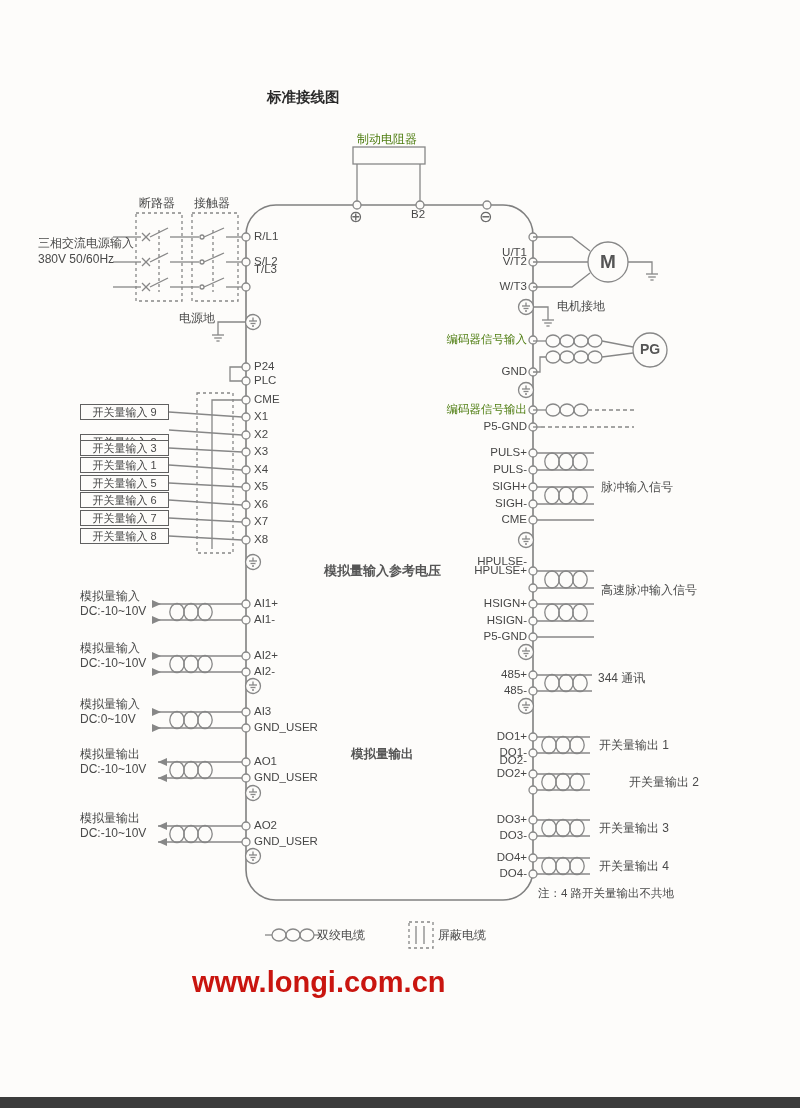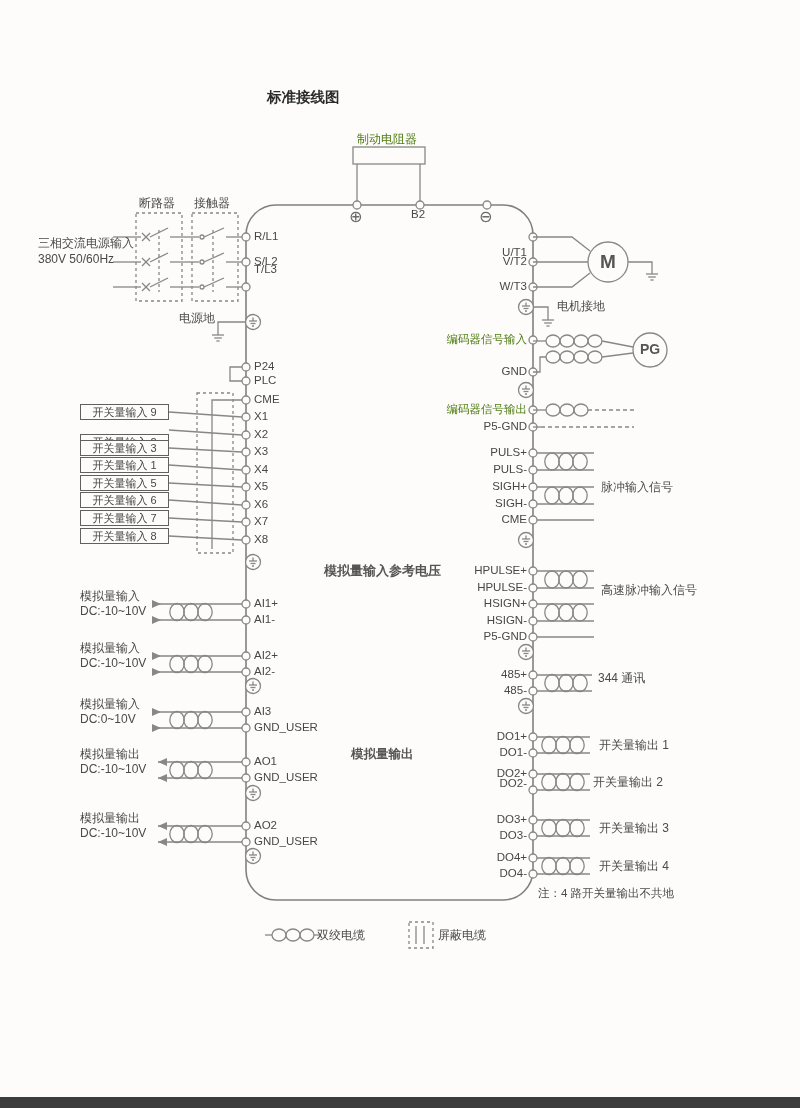--- a/index.html
+++ b/index.html
@@ -387,41 +387,42 @@
   <div class="term lt" style="top:835px">GND_USER</div>
 
   <div class="term rt" style="top:446px">PULS+</div>
   <div class="term rt" style="top:463px">PULS-</div>
   <div class="term rt" style="top:480px">SIGH+</div>
   <div class="term rt" style="top:497px">SIGH-</div>
   <div class="term rt" style="top:513px">CME</div>
   <div class="lbl" style="left:601px;top:480px">脉冲输入信号</div>
 
   <div class="term rt" style="top:564px">HPULSE+</div>
-  <div class="term rt" style="top:581px">HPULSE-</div>
+  <div class="term rt" style="top:555px">HPULSE-</div>
   <div class="term rt" style="top:597px">HSIGN+</div>
   <div class="term rt" style="top:614px">HSIGN-</div>
   <div class="term rt" style="top:630px">P5-GND</div>
   <div class="lbl" style="left:601px;top:583px">高速脉冲输入信号</div>
 
   <div class="term rt" style="top:668px">485+</div>
   <div class="term rt" style="top:684px">485-</div>
   <div class="lbl" style="left:598px;top:671px">344 通讯</div>
 
   <div class="term rt" style="top:730px">DO1+</div>
   <div class="term rt" style="top:746px">DO1-</div>
   <div class="term rt" style="top:767px">DO2+</div>
-  <div class="term rt" style="top:777px">DO2-</div>
+  <div class="term rt" style="top:754px">DO2-</div>
   <div class="term rt" style="top:813px">DO3+</div>
   <div class="term rt" style="top:829px">DO3-</div>
   <div class="term rt" style="top:851px">DO4+</div>
   <div class="term rt" style="top:867px">DO4-</div>
   <div class="lbl" style="left:599px;top:738px">开关量输出 1</div>
-  <div class="lbl" style="left:593px;top:775px">开关量输出 2</div>
+  <div class="lbl" style="left:629px;top:775px">开关量输出 2</div>
   <div class="lbl" style="left:599px;top:821px">开关量输出 3</div>
   <div class="lbl" style="left:599px;top:859px">开关量输出 4</div>
   <div class="lbl" style="left:538px;top:886px;font-size:11.5px">注：4 路开关量输出不共地</div>
 
   <div class="lbl" style="left:317px;top:928px">双绞电缆</div>
   <div class="lbl" style="left:438px;top:928px">屏蔽电缆</div>
 
+  <div class="url">www.longi.com.cn</div>
   <div class="bottombar"></div>
 </div>
 
 </body></html>

